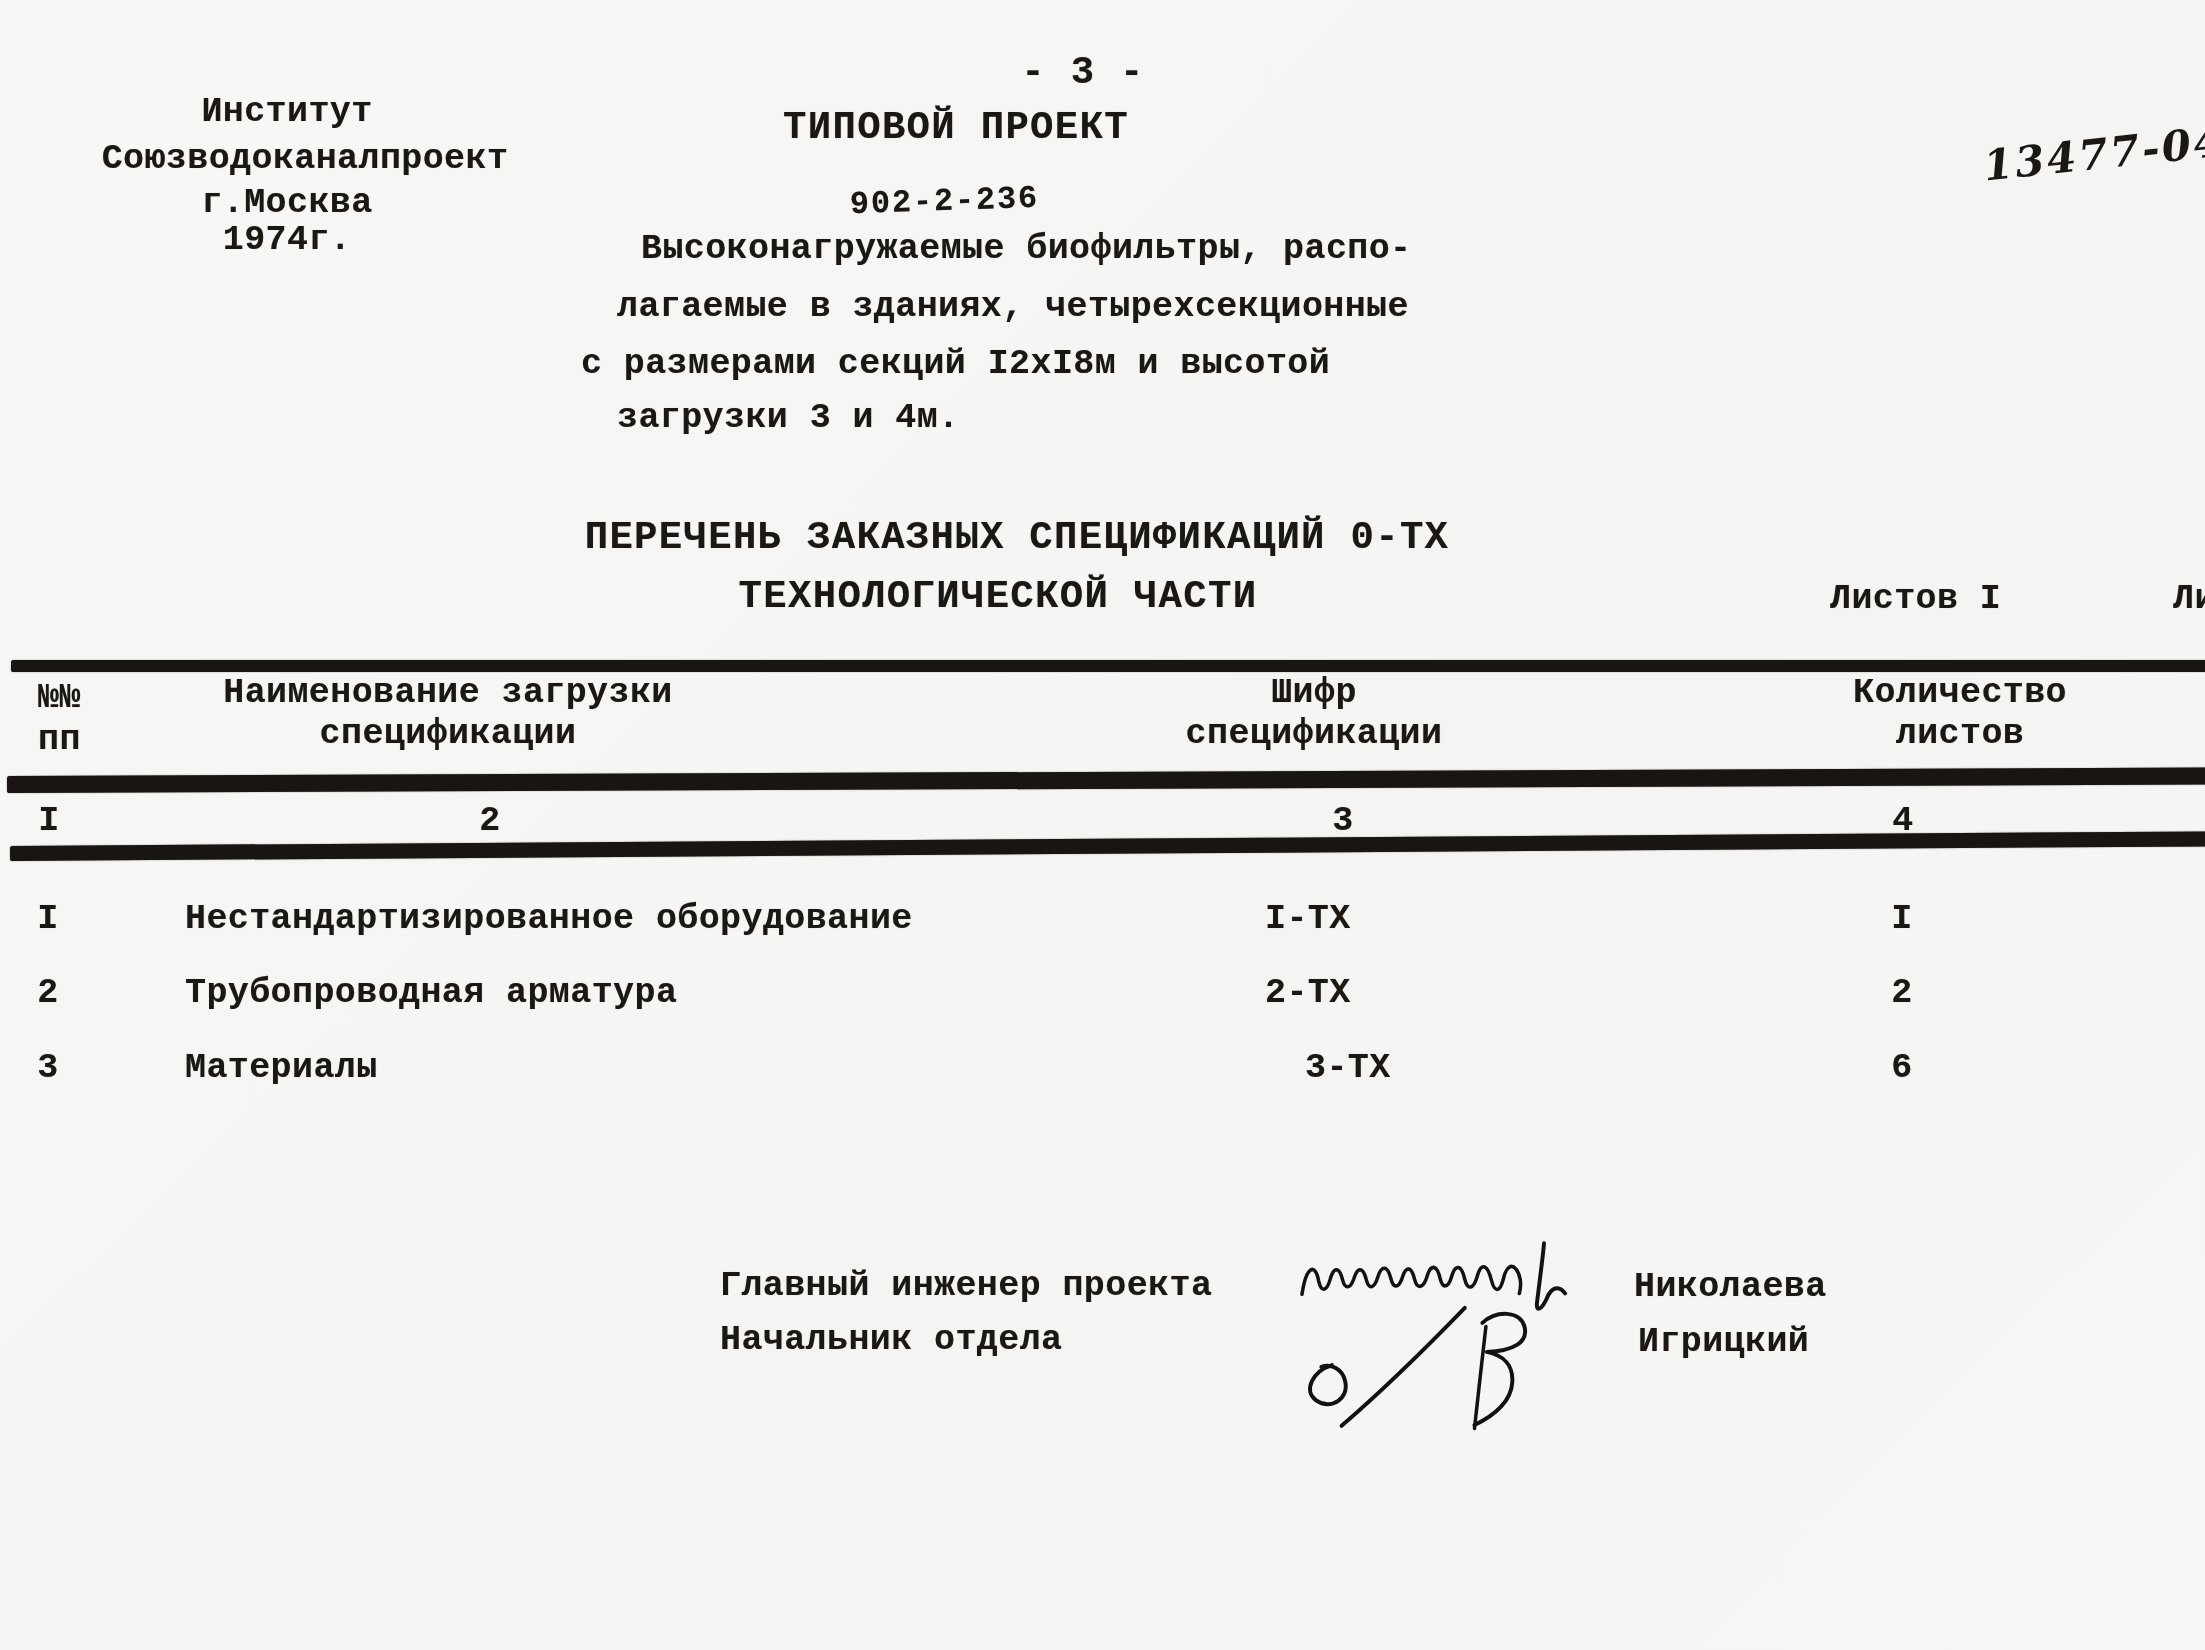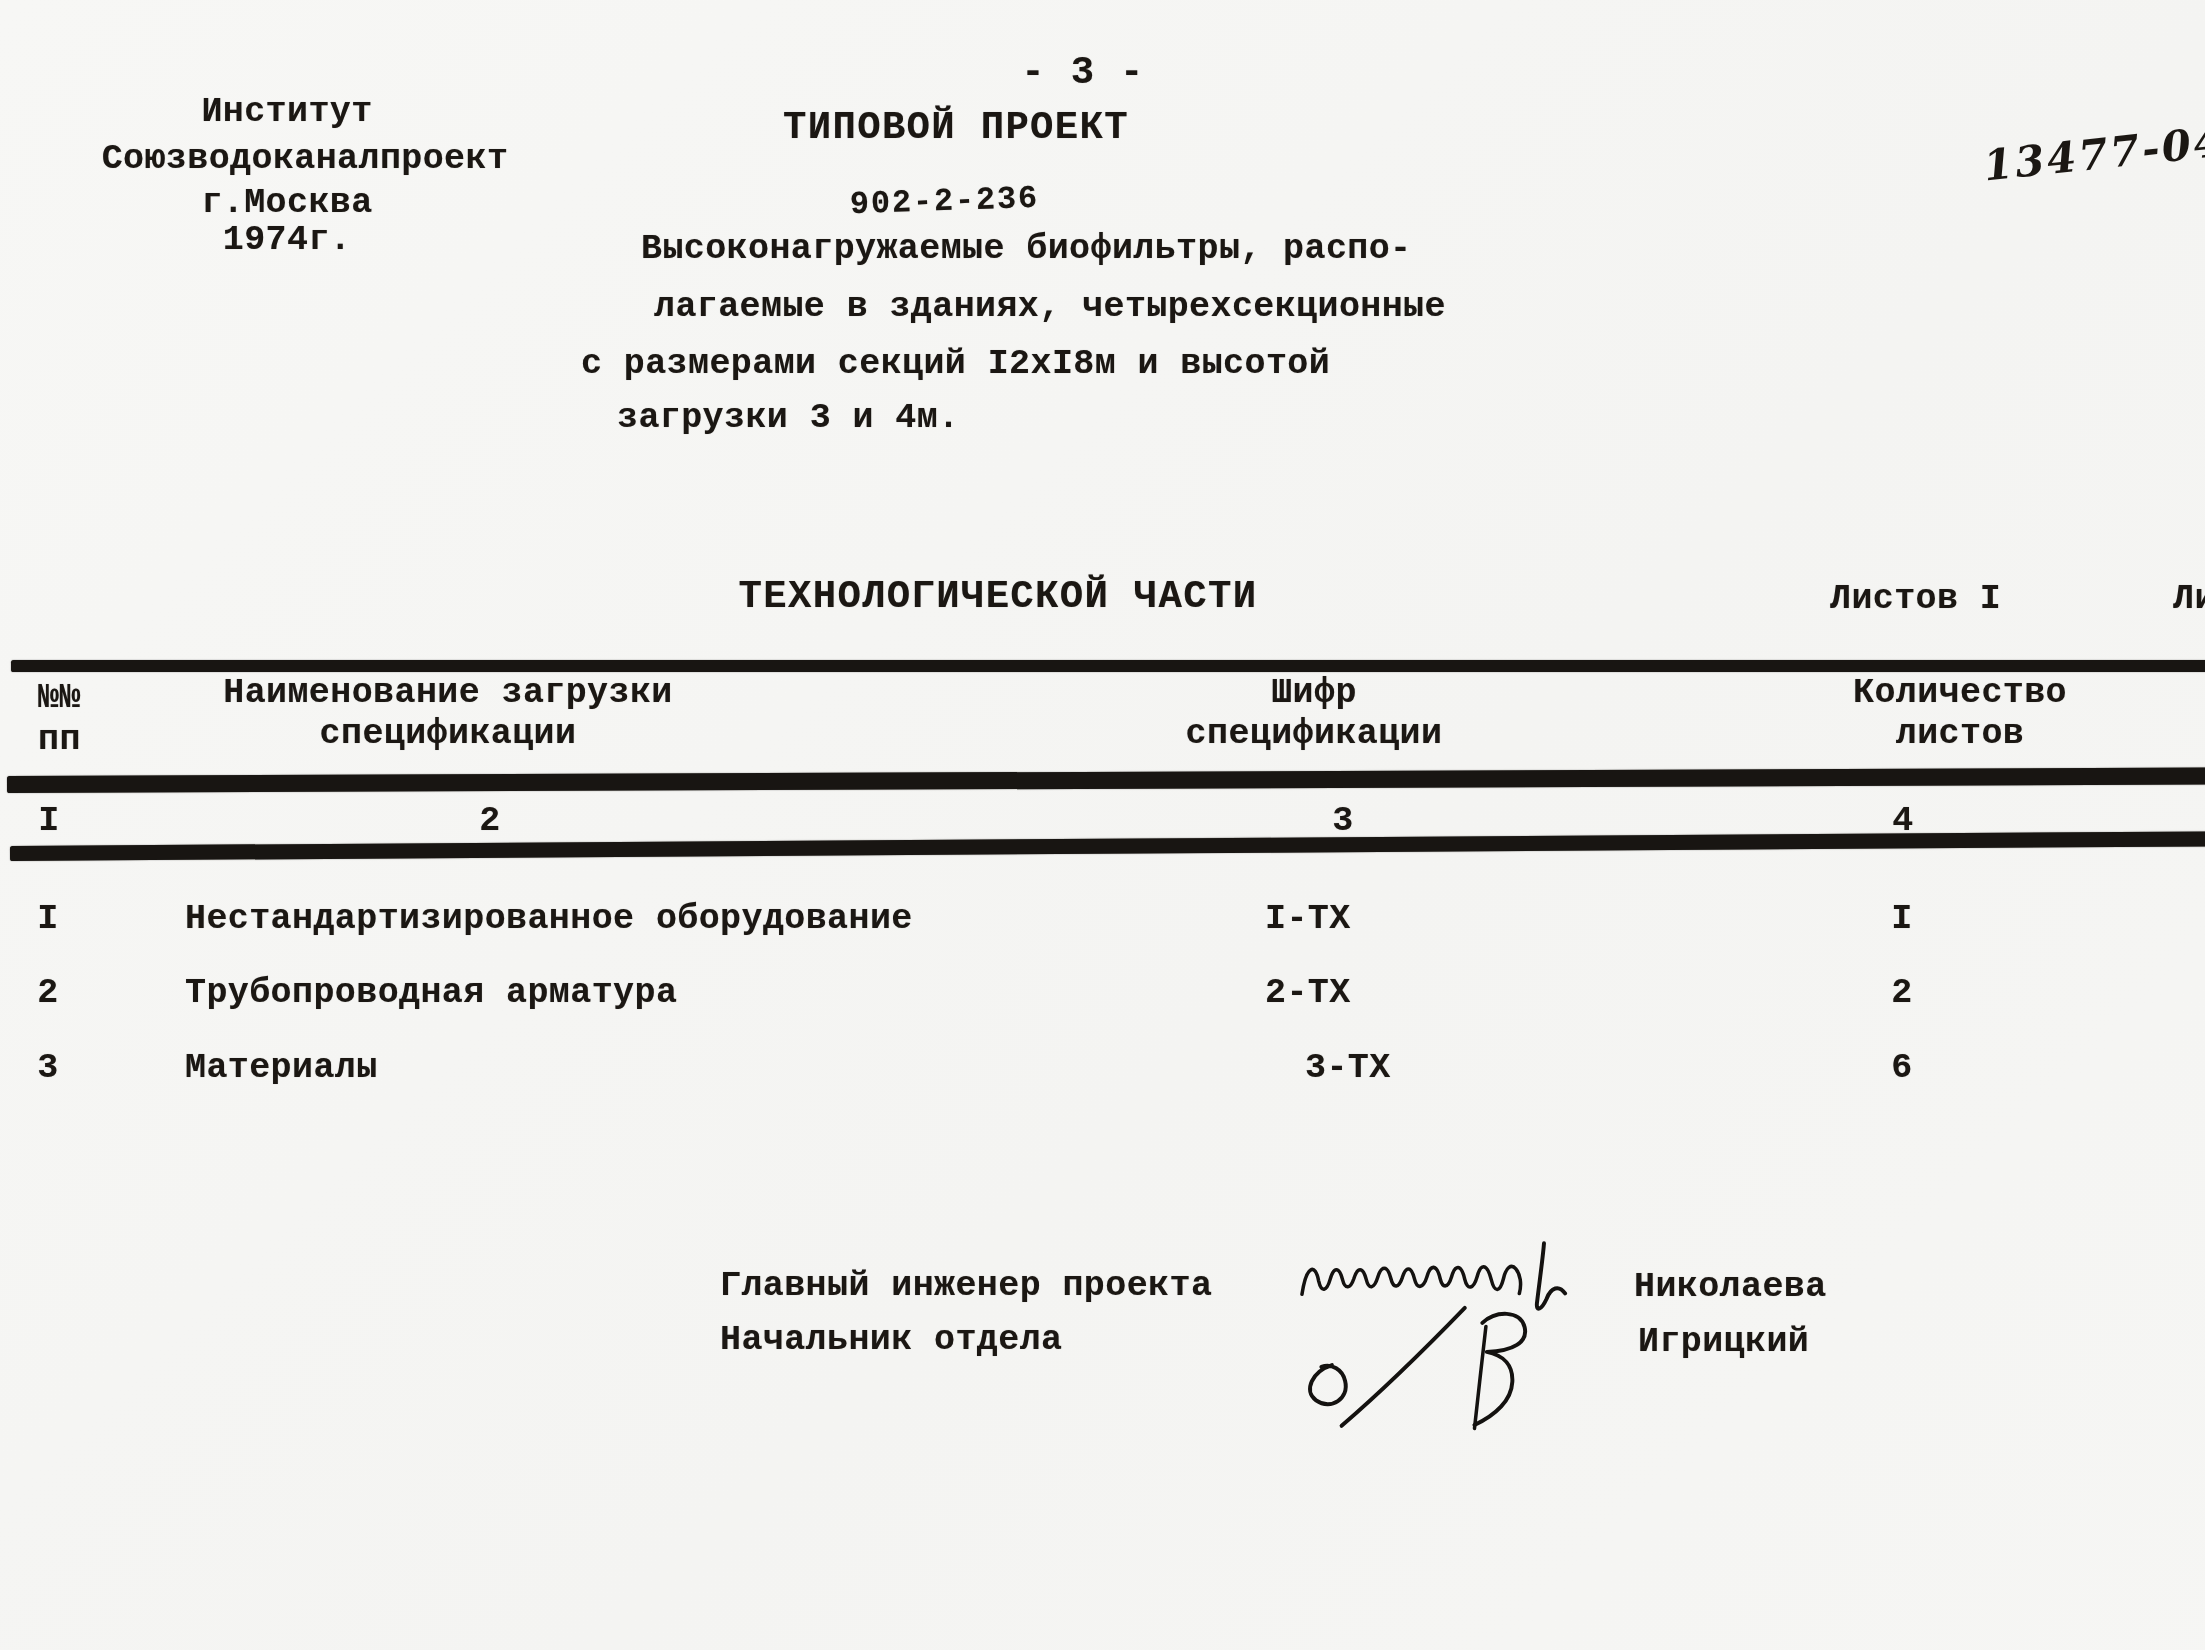--- a/index.html
+++ b/index.html
@@ -59,26 +59,27 @@
   <div class="t big ctr" style="left:1083px; top:52px;">- 3 -</div>
 
   <div class="t ctr" style="left:287px; top:93px;">Институт</div>
   <div class="t ctr" style="left:305px; top:140px;text-align:right;">Союзводоканалпроект</div>
   <div class="t ctr" style="left:287px; top:184px;text-align:center;">г.Москва</div>
   <div class="t ctr" style="left:287px; top:221px;">1974г.</div>
 
   <div class="t big ctr" style="left:956px; top:107px;">ТИПОВОЙ ПРОЕКТ</div>
   <div class="t code-stencil" style="left:850px; top:184px;">902-2-236</div>
   <div class="t" style="left:617px; top:230px;margin-left:24px;">Высоконагружаемые биофильтры, распо-</div>
-  <div class="t" style="left:617px; top:288px;margin-left:37px;">лагаемые в зданиях, четырехсекционные</div>
+  <div class="t" style="left:617px; top:288px;">лагаемые в зданиях, четырехсекционные</div>
   <div class="t" style="left:581px; top:345px;">с размерами секций I2хI8м и высотой</div>
   <div class="t" style="left:617px; top:399px;">загрузки 3 и 4м.</div>
 
   <div class="t handwritten" style="left:1983px; top:130px;">13477-04</div>
 
+  <div class="t big ctr" style="left:1017px; top:517px;">ПЕРЕЧЕНЬ ЗАКАЗНЫХ СПЕЦИФИКАЦИЙ 0-ТХ</div>
   <div class="t big ctr" style="left:998px; top:576px;">ТЕХНОЛОГИЧЕСКОЙ ЧАСТИ</div>
   <div class="t" style="left:1830px; top:580px;">Листов I</div>
   <div class="t" style="left:2173px; top:580px;">Лист I</div>
 
   <div class="rule" style="left:11px;  top:660px; width:2394px; height:11.5px;"></div>
   <div class="rule" style="left:6.6px;  top:776px; width:2399px; height:17px; transform:rotate(-0.22deg); transform-origin:left center;"></div>
   <div class="rule" style="left:9.7px;  top:846px; width:2404px; height:15px; transform:rotate(-0.38deg); transform-origin:left center;"></div>
 
   <div class="t" style="left:38px; top:679px;">№№</div>
   <div class="t" style="left:38px; top:721px;">пп</div>

